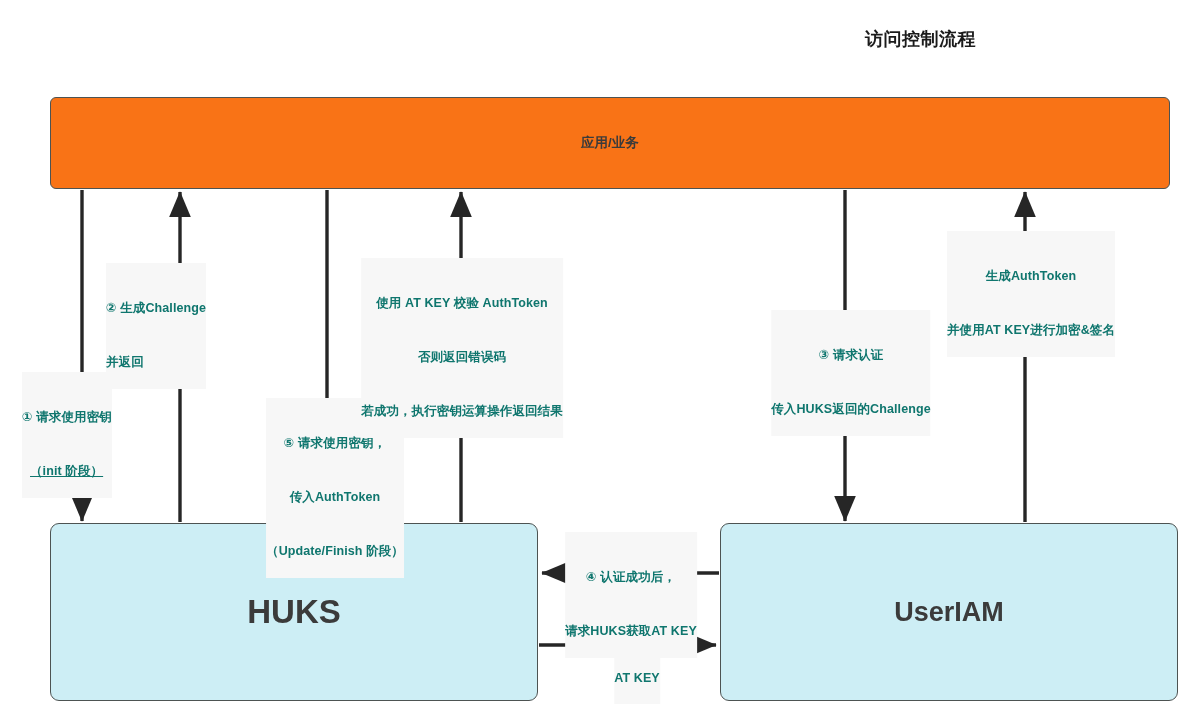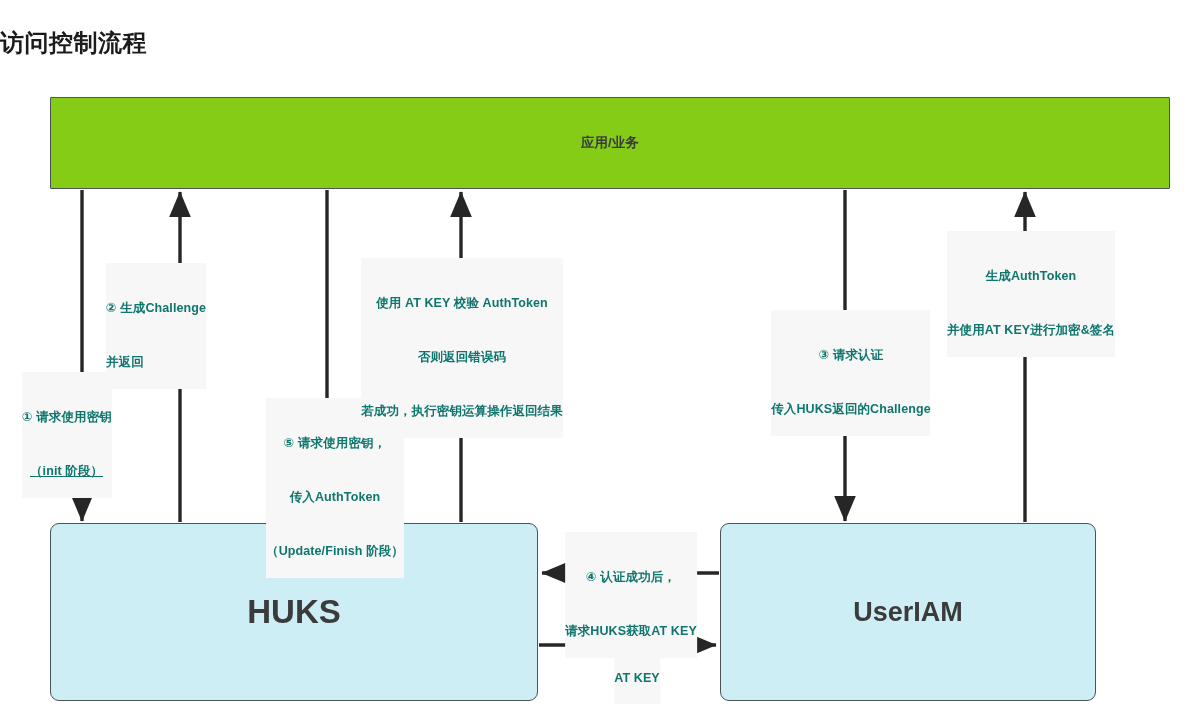--- a/index.html
+++ b/index.html
@@ -18,59 +18,59 @@
     position: absolute;
     left: 0; top: 0;
     width: 1200px;
     height: 711px;
   }
   .diagram-title {
     position: absolute;
     left: 0;
     top: 27px;
     width: 976px;
-    text-align: left;
-    font-size: 24px;
+    text-align: right;
+    font-size: 18px;
     font-weight: bold;
     color: #1b1b1b;
     letter-spacing: 0.5px;
   }
   .node {
     position: absolute;
     box-sizing: border-box;
     border: 1.6px solid #4d5352;
     display: flex;
     align-items: center;
     justify-content: center;
     color: #3b3b3b;
   }
   .node-app {
     left: 50px;
     top: 97px;
     width: 1120px;
     height: 92px;
-    background: #84cc16;
+    background: #f97316;
     font-size: 13.5px;
     font-weight: bold;
-    border-radius: 1px;
+    border-radius: 6px;
   }
   .node-huks {
     left: 50px;
     top: 523px;
     width: 488px;
     height: 178px;
     background: #cdeef5;
     border-radius: 9px;
     font-size: 33px;
     font-weight: bold;
   }
   .node-useriam {
     left: 720px;
     top: 523px;
-    width: 376px;
+    width: 458px;
     height: 178px;
     background: #cdeef5;
     border-radius: 9px;
     font-size: 27px;
     font-weight: bold;
   }
   .edge-label {
     position: absolute;
     background: #f7f7f7;
     color: #0f766e;

